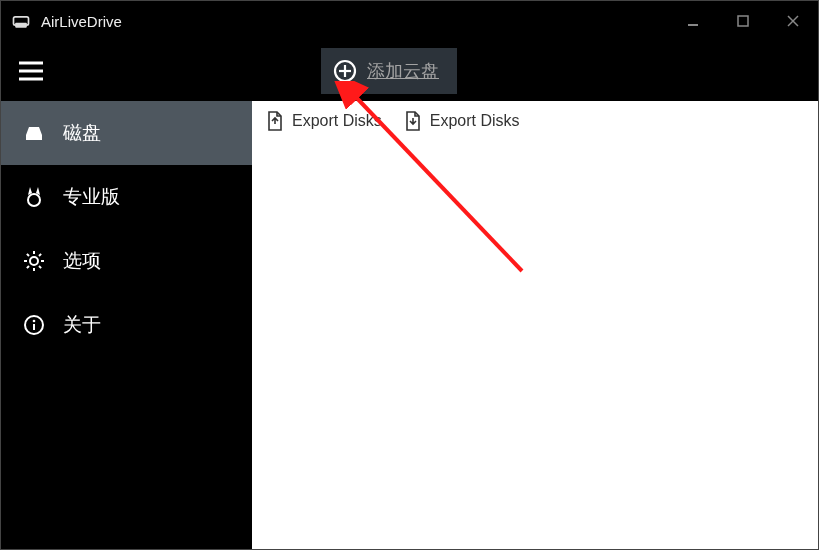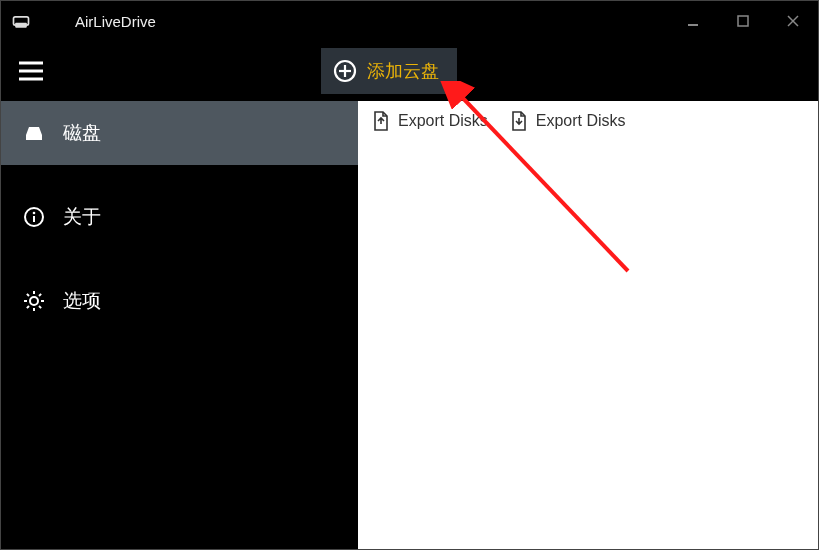--- a/index.html
+++ b/index.html
@@ -21,21 +21,20 @@
   }
   .titlebar .app-icon {
     width: 20px; height: 20px;
     margin-right: 10px;
     display: flex; align-items: center; justify-content: center;
   }
   .titlebar .title {
     font-size: 15px;
     flex: 1;
     color: #eee;
-    margin-left: 34px;
   }
   .win-controls {
     display: flex;
     height: 100%;
   }
   .win-controls .btn {
     width: 50px;
     display: flex;
     align-items: center;
     justify-content: center;
@@ -54,42 +53,42 @@
     height: 60px;
     display: flex;
     align-items: center;
     justify-content: center;
     cursor: pointer;
   }
   .add-cloud {
     margin-left: 260px;
     height: 46px;
     background: #2c333a;
-    color: #eab308;
+    color: #a3a3a3;
     display: flex;
     align-items: center;
     padding: 0 18px 0 12px;
     font-size: 18px;
     cursor: pointer;
+    text-decoration: underline;
   }
   .add-cloud .plus {
     margin-right: 10px;
     display: flex; align-items: center;
   }
   .content {
     display: flex;
     height: calc(100% - 100px);
   }
   .sidebar {
-    width: 357px;
+    width: 251px;
     background: #000;
     color: #fff;
     display: flex;
     flex-direction: column;
-    gap: 20px;
   }
   .sidebar-item {
     height: 64px;
     display: flex;
     align-items: center;
     padding-left: 18px;
     font-size: 19px;
     cursor: pointer;
   }
   .sidebar-item.active {
@@ -186,50 +185,59 @@
         <svg width="24" height="24" viewBox="0 0 24 24">
             <path d="M4 14 L7 6 H17 L20 14 V19 H4 Z" fill="#fff"></path>
             <rect x="4" y="14" width="16" height="5" fill="#fff"></rect>
           </svg>
       </span>
       <span>磁盘</span>
     </div>
 
 
 
-
-
     <div class="sidebar-item">
       <span class="icon">
         <svg width="24" height="24" viewBox="0 0 24 24">
-          <circle cx="12" cy="12" r="9" fill="none" stroke="#fff" stroke-width="2"></circle>
-          <circle cx="12" cy="8" r="1.3" fill="#fff"></circle>
-          <rect x="11" y="11" width="2" height="6" fill="#fff"></rect>
-        </svg>
-      </span>
-      <span>关于</span>
-    </div>
+          <path d="M8 2l2 6-4 2 2-8zM16 2l-2 6 4 2-2-8z" fill="#fff"></path>
+          <circle cx="12" cy="15" r="6" fill="none" stroke="#fff" stroke-width="2"></circle>
+        </svg>
+      </span>
+      <span>专业版</span>
+    </div>
+
 
     <div class="sidebar-item">
       <span class="icon">
         <svg width="24" height="24" viewBox="0 0 24 24">
           <circle cx="12" cy="12" r="4" fill="none" stroke="#fff" stroke-width="2"></circle>
           <g stroke="#fff" stroke-width="2">
             <line x1="12" y1="2" x2="12" y2="5"></line>
               <line x1="12" y1="19" x2="12" y2="22"></line>
             <line x1="2" y1="12" x2="5" y2="12"></line>
               <line x1="19" y1="12" x2="22" y2="12"></line>
             <line x1="4.9" y1="4.9" x2="7" y2="7"></line>
               <line x1="17" y1="17" x2="19.1" y2="19.1"></line>
             <line x1="4.9" y1="19.1" x2="7" y2="17"></line>
               <line x1="17" y1="7" x2="19.1" y2="4.9"></line>
           </g>
         </svg>
       </span>
       <span>选项</span>
+    </div>
+
+    <div class="sidebar-item">
+      <span class="icon">
+        <svg width="24" height="24" viewBox="0 0 24 24">
+          <circle cx="12" cy="12" r="9" fill="none" stroke="#fff" stroke-width="2"></circle>
+          <circle cx="12" cy="8" r="1.3" fill="#fff"></circle>
+          <rect x="11" y="11" width="2" height="6" fill="#fff"></rect>
+        </svg>
+      </span>
+      <span>关于</span>
     </div>
 
   </div>
 
   <div class="main">
     <div class="main-toolbar">
       <div class="tbtn">
         <span>
           <svg width="18" height="20" viewBox="0 0 18 20">
               <path d="M3 1h8l4 4v14H3z" fill="none" stroke="#333" stroke-width="1.6"></path>

